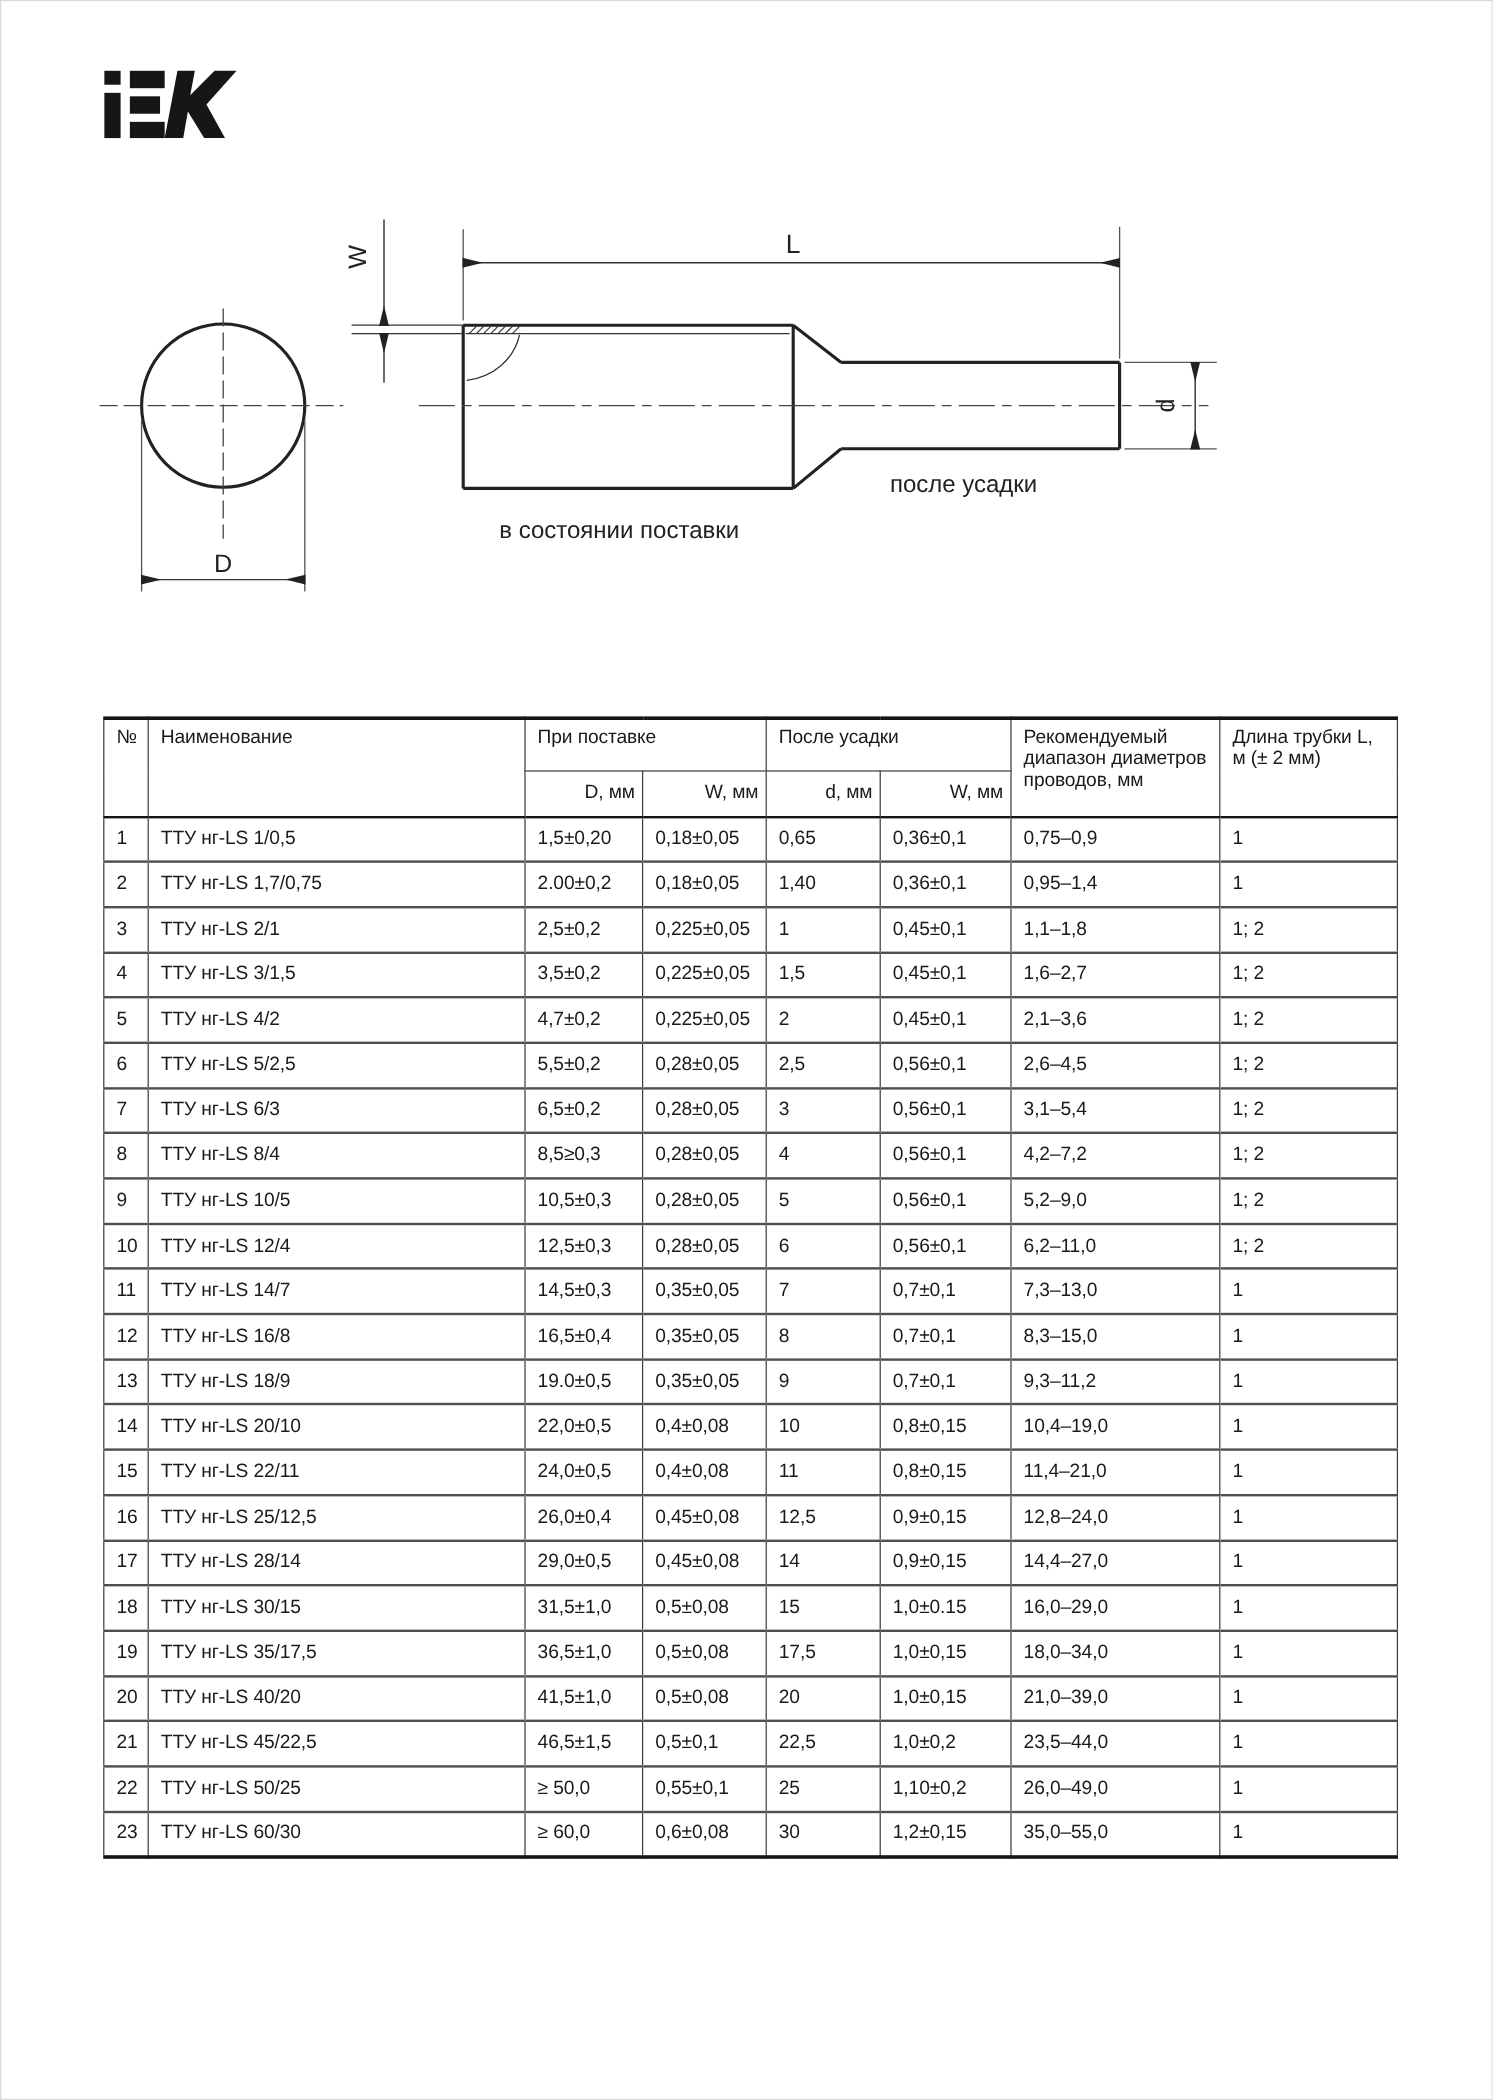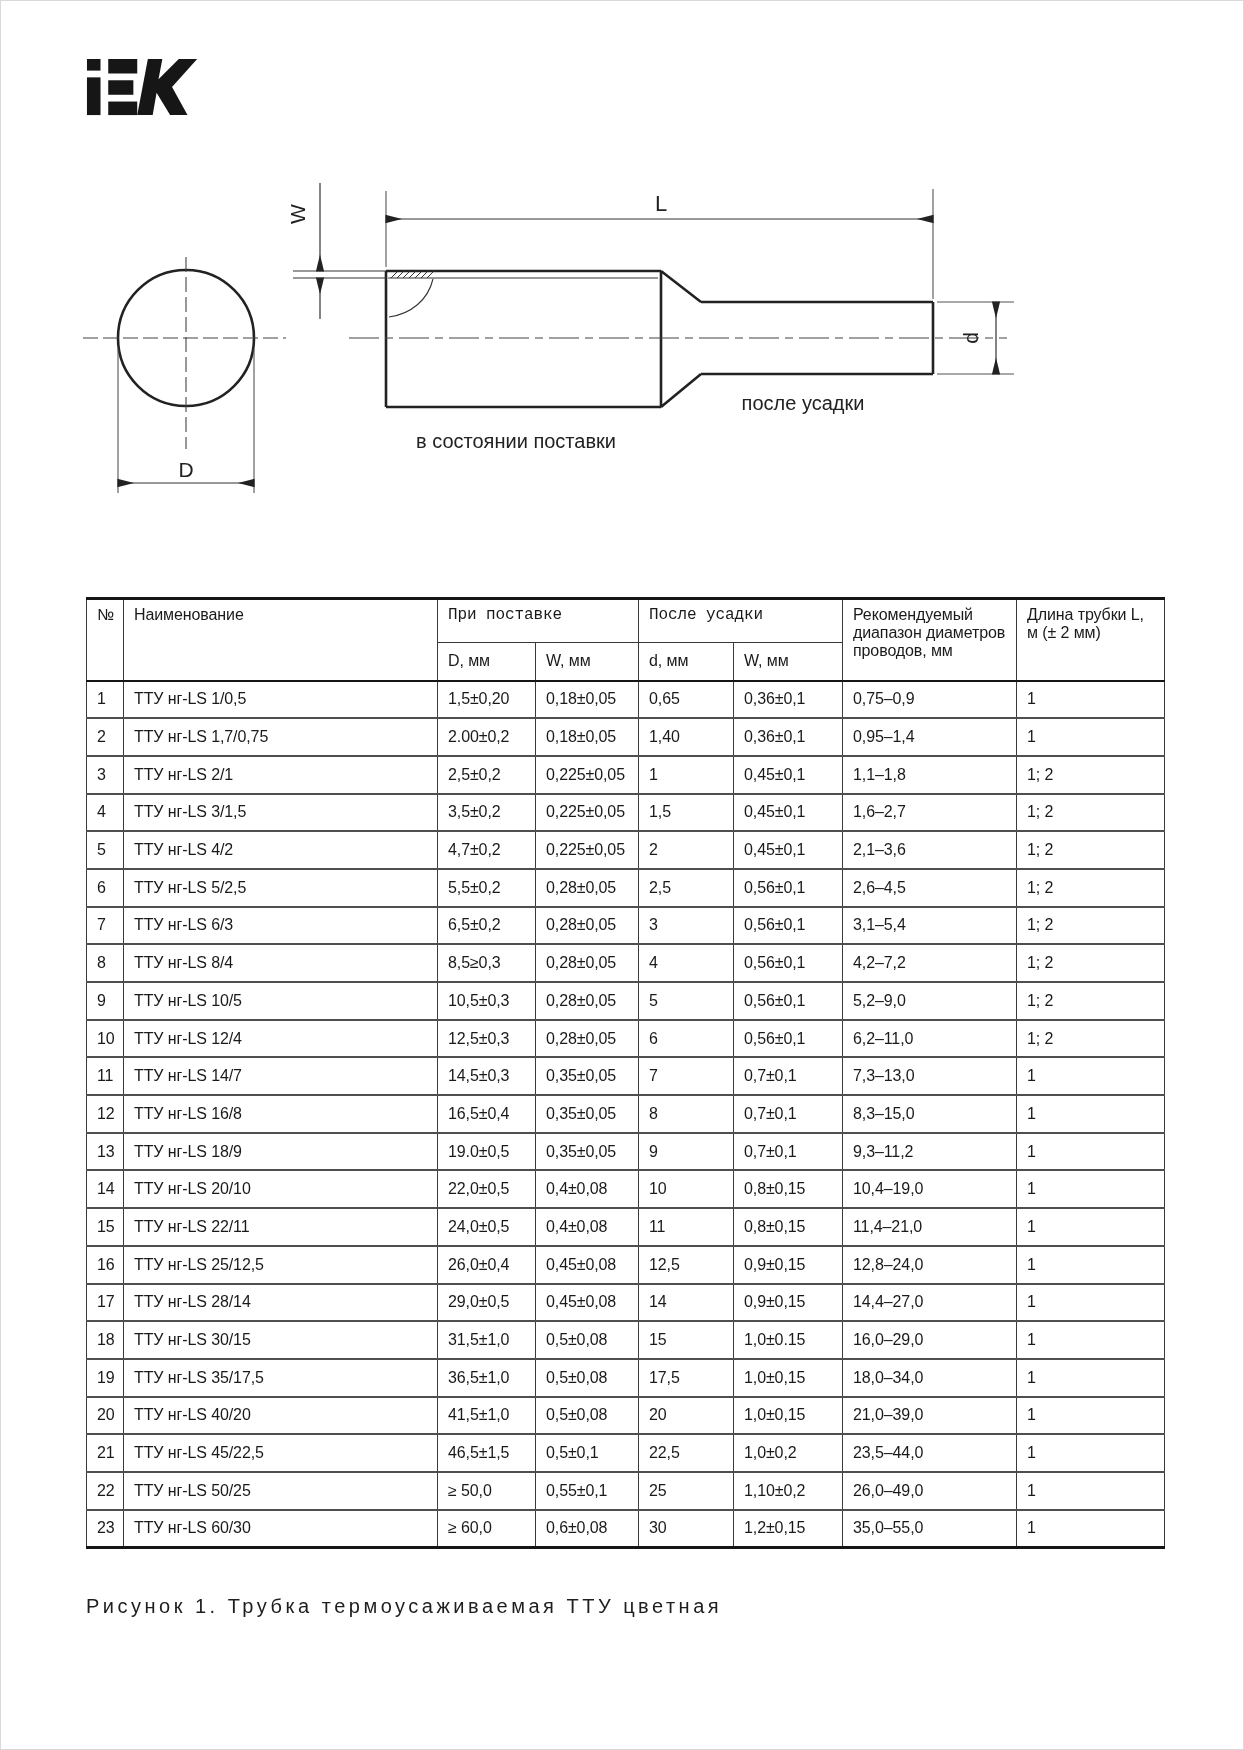--- a/index.html
+++ b/index.html
@@ -20,23 +20,23 @@
     border-collapse:collapse; table-layout:fixed;
     font-size:16px; letter-spacing:-0.1px;
   }
   table.dims th, table.dims td {
     border-left:1px solid #3a3a3a; border-right:1px solid #3a3a3a;
     padding:4px 6px 4px 10px; font-weight:normal; text-align:left;
     overflow:hidden; box-sizing:border-box;
   }
   table.dims { border-top:3px solid #161616; border-bottom:3px solid #161616; }
   thead tr.grp th { height:44px; vertical-align:top; padding-top:6px; border-bottom:1px solid #3a3a3a; }
-  thead tr.sub th { height:38px; vertical-align:middle; }
+  thead tr.sub th { height:38px; vertical-align:middle;text-align:right; }
   thead th { border-bottom:2.5px solid #161616 !important; }
-  thead tr.grp th.split { border-bottom:1px solid #3a3a3a !important;font-family:Liberation Mono, monospace; }
+  thead tr.grp th.split { border-bottom:1px solid #3a3a3a !important; }
   tbody tr { height:37.7px; }
   tbody td { border-top:2px solid #4f4f4f; vertical-align:middle; }
   tbody tr:first-child td { border-top:none; }
   td.c-num, th.c-num { text-align:center; padding-left:2px; padding-right:2px; }
   
   .caption {
     position:absolute; left:85px; top:1594px;
     font-size:20px; letter-spacing:3.5px; color:#1e1e1e; white-space:nowrap;
   }
 </style>
@@ -363,15 +363,14 @@
           <td>≥ 60,0</td>
           <td>0,6±0,08</td>
           <td>30</td>
           <td>1,2±0,15</td>
           <td>35,0–55,0</td>
           <td>1</td>
         </tr>
       </tbody>
   </table>
 
-  <div class="caption">Рисунок 1. Трубка термоусаживаемая ТТУ цветная</div>
 
 </div>
 
 </body></html>

